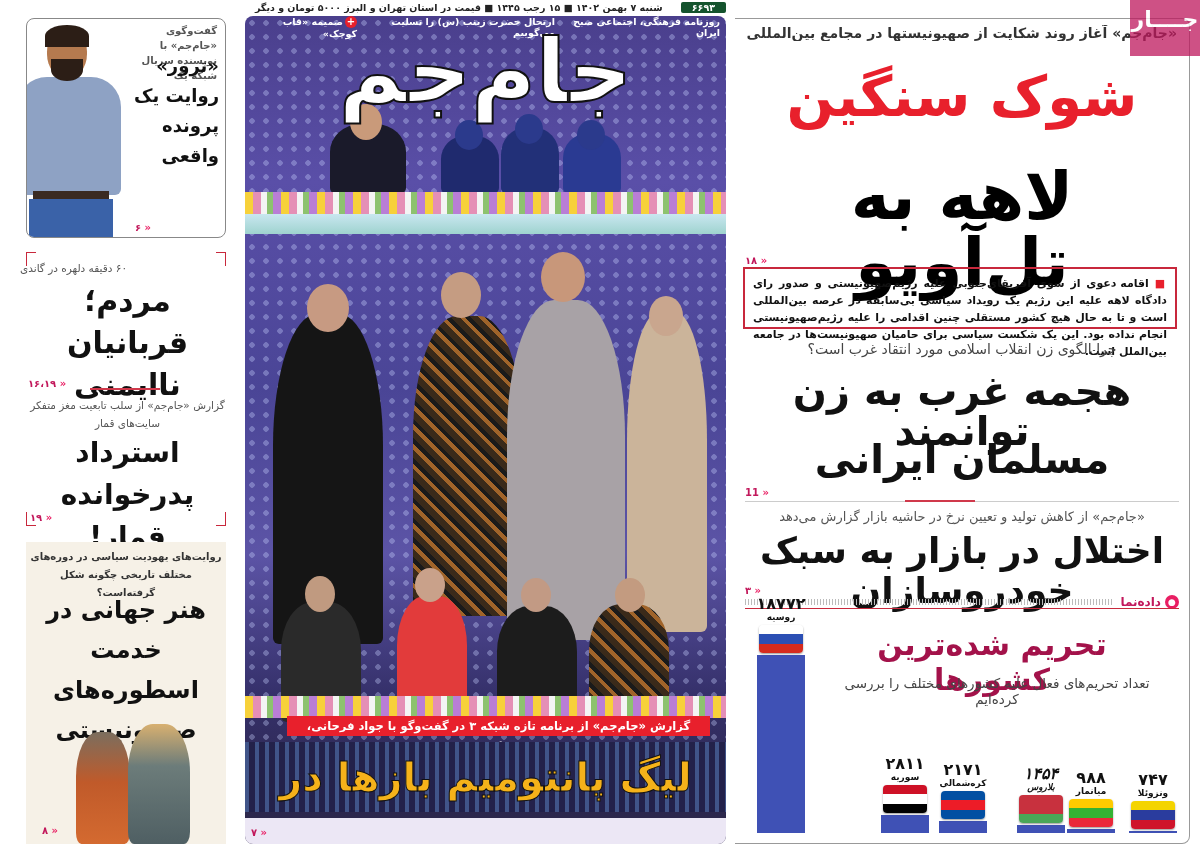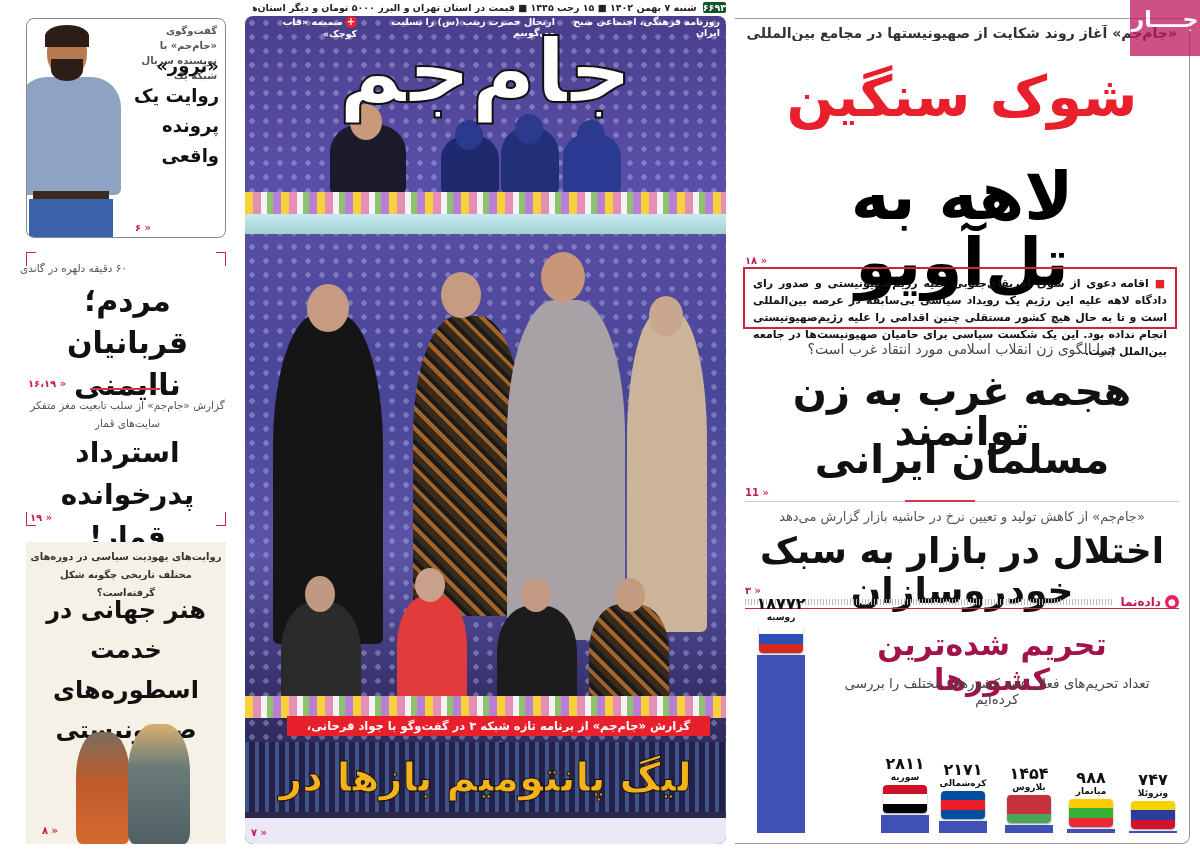--- a/index.html
+++ b/index.html
@@ -44,21 +44,21 @@
   .bar-col { position:absolute; bottom: 0; display:flex; flex-direction:column; align-items:center; }
   .bar-value { font-size: 16px; font-weight:900; color:#111; line-height:1; }
   .bar-country { font-size: 9px; font-weight:bold; color:#111; margin-bottom: 3px; }
   .flag { width: 44px; height: 28px; border-radius: 4px; overflow:hidden; margin-bottom: 2px; box-shadow: 0 1px 2px rgba(0,0,0,.4); display:flex; flex-direction:column; position: relative;}
   .flag .s { flex:1; }
   .bar { background: #3f51b5; }
 
   
   .center-col { position:absolute; left: 245px; top: 0; width: 481px; height: 844px; }
   .masthead-info { position:absolute; top: 2px; left: 8px; right: 0; font-size: 9.5px; font-weight:bold; color:#222; text-align:right; white-space:nowrap; overflow:hidden; }
-  .issue-badge { background:#14532d; color:#fff; padding: 0 0; border-radius:2px; margin-left:3px; }
+  .issue-badge { background:#14532d; color:#fff; padding: 0 11px; border-radius:2px; margin-left:15px; }
   .center-panel { position:absolute; top: 16px; left: 0; right: 0; bottom: 0; border-radius: 8px; overflow:hidden;
     background: linear-gradient(180deg, #4a3f8c 0%, #5a4fa8 20%, #4a4596 45%, #5c54a6 65%, #35306a 82%, #2a2545 100%); }
   .dots-layer { position:absolute; inset:0; background-image: radial-gradient(circle, rgba(200,210,255,.35) 2.5px, transparent 3px); background-size: 14px 14px; }
   .strip-top { position:absolute; top: 2px; left: 0; right: 0; height: 18px; display:flex; justify-content: space-between; align-items:center; padding: 0 6px; font-size: 9.5px; font-weight:bold; color:#fff; z-index: 3; }
   .strip-top .plus { display:inline-block; width:12px; height:12px; border-radius:50%; background:#e8202c; color:#fff; text-align:center; line-height:12px; font-size: 10px; margin-left:2px; }
   .logo { position:absolute; top: 22px; left: 12px; right: 12px; height: 68px; z-index: 3;
     font-size: 88px; font-weight: 900; color:#fff; text-align:center; line-height: 68px; letter-spacing: 6px;
     -webkit-text-stroke: 2px #111; font-family:"DejaVu Sans", sans-serif; }
   .person { position:absolute; border-radius: 40% 40% 6px 6px; }
   .head { position:absolute; border-radius:50%; }
@@ -159,21 +159,21 @@
       <div class="bar-col" style="left: 190px; width: 48px;">
         <div class="bar-value">۲۱۷۱</div>
         <div class="bar-country">کره‌شمالی</div>
         <div class="flag">
           <div class="s" style="background: rgb(2, 79, 162);"></div>
           <div class="s" style="background: rgb(237, 28, 39);"></div>
           <div class="s" style="background: rgb(2, 79, 162);"></div>
         </div>
         <div class="bar" style="width: 48px; height: 12px; background: rgb(63, 81, 181);"></div>
       </div>
-      <div class="bar-col" style="left: 256px; width: 48px;">
+      <div class="bar-col" style="left: 268px; width: 48px; font-style: italic;">
         <div class="bar-value">۱۴۵۴</div>
         <div class="bar-country">بلاروس</div>
         <div class="flag">
           <div class="s" style="background: rgb(200, 49, 62);"></div>
           <div class="s" style="background: rgb(200, 49, 62);"></div>
           <div class="s" style="background: rgb(74, 166, 87);"></div>
         </div>
         <div class="bar" style="width: 48px; height: 8px; background: rgb(63, 81, 181);"></div>
       </div>
       <div class="bar-col" style="left: 318px; width: 48px;">

